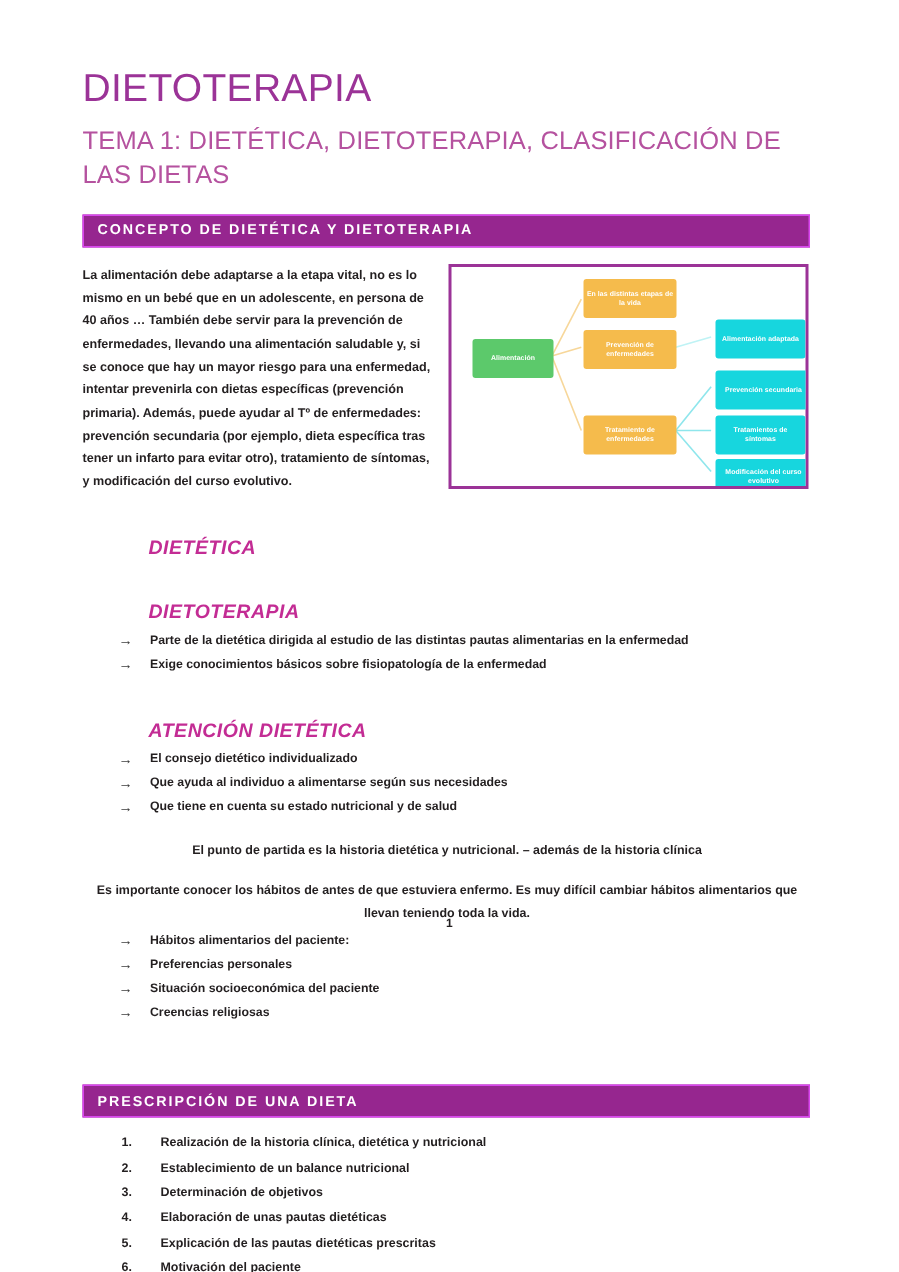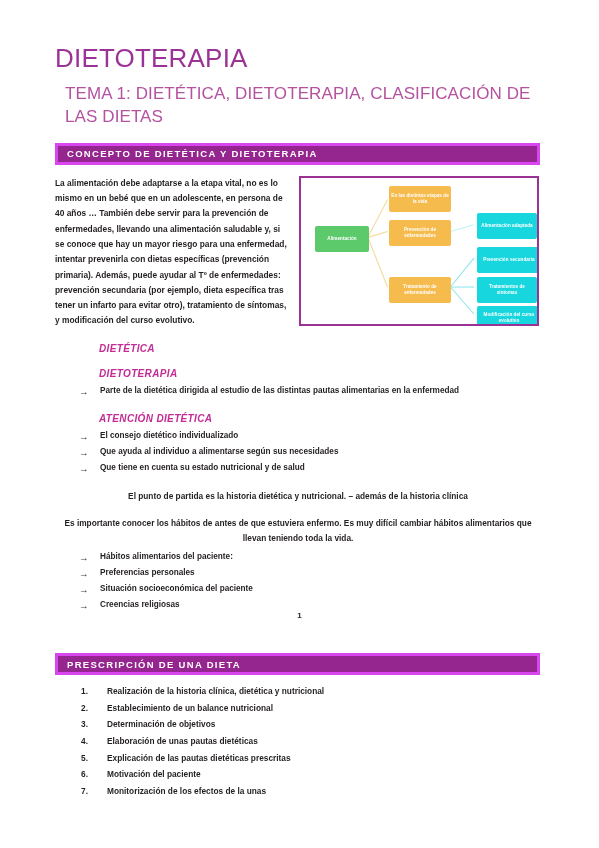--- a/index.html
+++ b/index.html
@@ -32,30 +32,30 @@
     margin: 0;
     padding-top: 44px;
     line-height: 1.15;
   }
   .doc-subtitle {
     font-size: 17px;
     font-weight: 400;
     color: #B5529F;
     letter-spacing: 0.1px;
     line-height: 1.35;
-    margin: 9px 0 0 10px;
+    margin: 9px 0 0 0;
     max-width: 478px;
   }
 
   
   .section-banner {
     margin-top: 14px;
     height: 22px;
     background: #96268F;
-    border: 3px solid #d946ef;
+    border: 1px solid #d946ef;
     box-sizing: border-box;
     display: flex;
     align-items: center;
     width: 485px;
   }
   .section-banner.second {
     width: 485px;
   }
   .section-banner-label {
     color: #ffffff;
@@ -116,25 +116,25 @@
     letter-spacing: 0.05px;
     z-index: 2;
   }
   .node.green  { background: #5CC96B; }
   .node.orange { background: #F5BB4C; }
   .node.teal   { background: #17D6DE; }
 
   
   .sub-heading {
     color: #C32C94;
-    font-size: 10px;
+    font-size: 13px;
     font-weight: 700;
     font-style: italic;
     letter-spacing: 0.35px;
-    margin-top: 14px;
+    margin-top: 28px;
     padding-left: 44px;
   }
 
   ul.arrow-list {
     list-style: none;
     margin: 4px 0 0 0;
     padding: 0 0 0 24px;
   }
   ul.arrow-list li {
     position: relative;
@@ -246,20 +246,21 @@
 
       <div class="node teal" style="left:176px; top:128px; width:64px; height:24px;">Modificación del curso evolutivo</div>
     </div>
   </div>
 
   <div class="sub-heading">DIETÉTICA</div>
 
   <div class="sub-heading">DIETOTERAPIA</div>
   <ul class="arrow-list">
     <li>Parte de la dietética dirigida al estudio de las distintas pautas alimentarias en la enfermedad</li>
+    <li>Exige conocimientos básicos sobre fisiopatología de la enfermedad</li>
   </ul>
 
   <div class="sub-heading">ATENCIÓN DIETÉTICA</div>
   <ul class="arrow-list">
     <li>El consejo dietético individualizado</li>
     <li>Que ayuda al individuo a alimentarse según sus necesidades</li>
     <li>Que tiene en cuenta su estado nutricional y de salud</li>
   </ul>
 
   <div class="body-para">El punto de partida es la historia dietética y nutricional. – además de la historia clínica</div>

